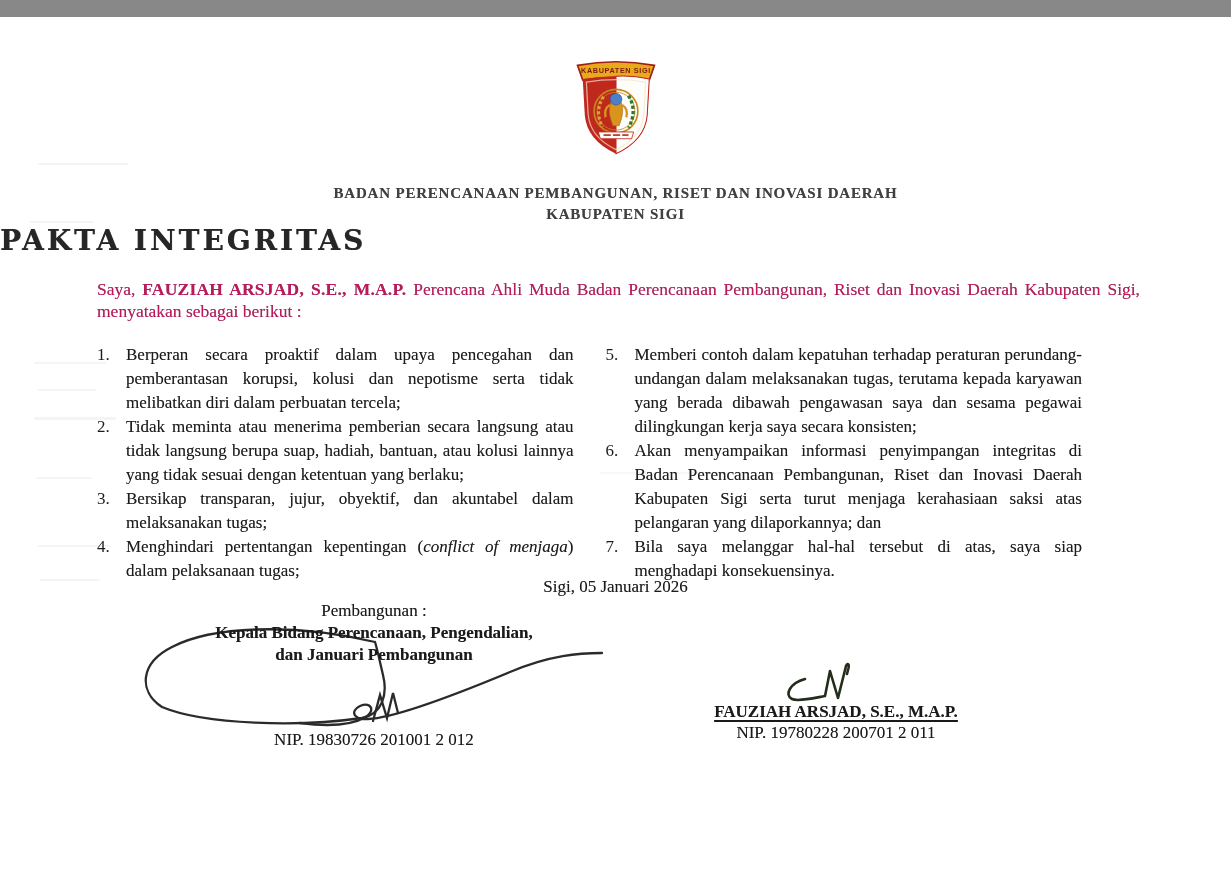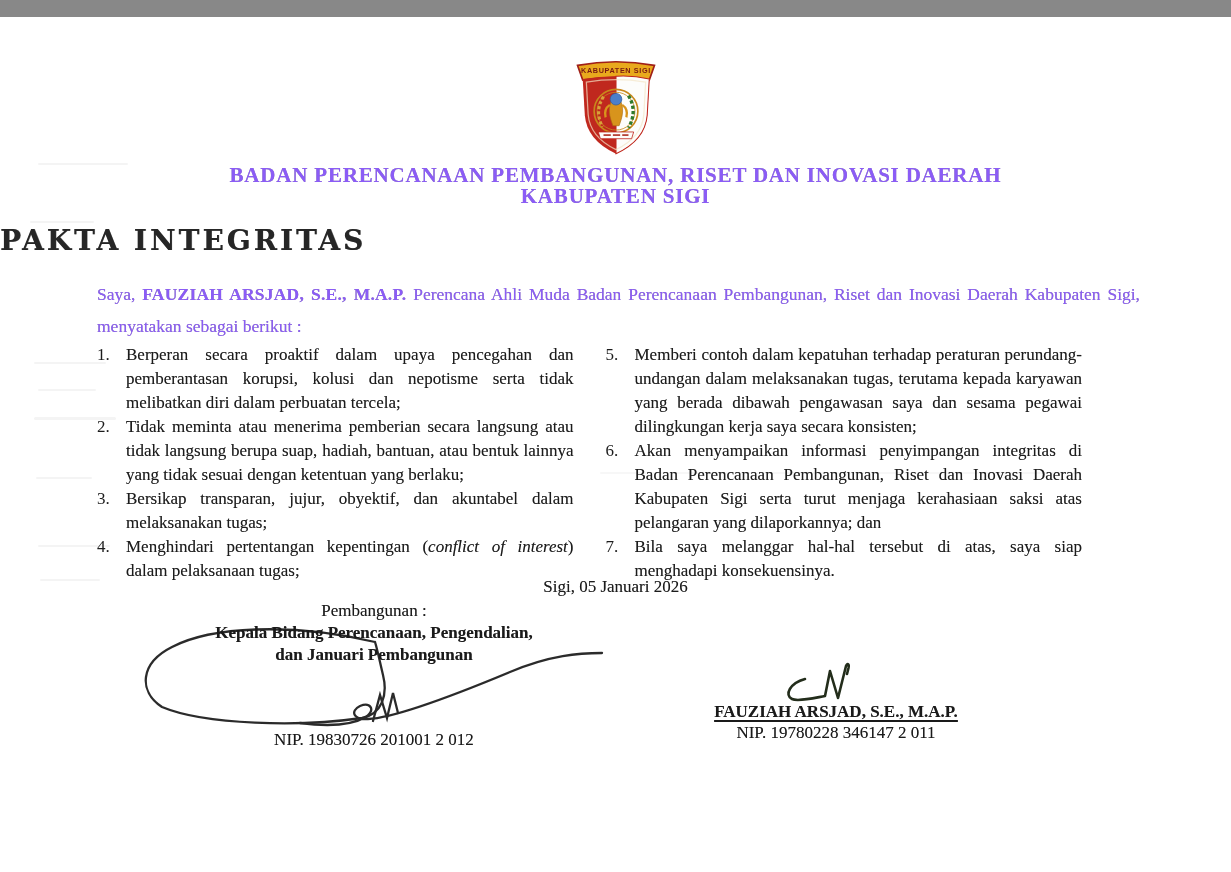--- a/index.html
+++ b/index.html
@@ -14,35 +14,35 @@
     color: #1e1e1e;
     overflow: hidden;
   }
   .soft { text-shadow: 0 0 0.5px rgba(30,30,30,0.45); }
 
   
   .emblem { position: absolute; left: 561px; top: 38px; width: 110px; height: 104px; }
 
   
   .org-header {
-    position: absolute; top: 148px; left: 0; width: 100%;
-    text-align: center; font-weight: bold; font-size: 21px;
-    letter-spacing: 0.8px; line-height: 21px; color: #8b5cf6;
+    position: absolute; top: 166px; left: 0; width: 100%;
+    text-align: center; font-weight: bold; font-size: 15px;
+    letter-spacing: 0.8px; line-height: 21px; color: #404040;
   }
   .doc-title {
     position: absolute; top: 207px; left: 0; width: 100%;
     text-align: left; font-family: "DejaVu Serif", serif;
     font-weight: bold; font-size: 28px; letter-spacing: 3px; color: #262626;
     text-shadow: 0.4px 0.4px 0 rgba(40,40,40,0.55);
   }
 
   
   .intro {
     position: absolute; top: 261px; left: 97px; width: 1043px;
-    font-size: 17.5px; line-height: 32px; text-align: justify; color: #8b5cf6;
+    font-size: 17.5px; line-height: 22px; text-align: justify; color: #be185d;
   }
   .intro b { letter-spacing: 0.2px; }
 
   
   .columns {
     position: absolute; top: 326px; left: 97px; width: 985px;
     display: flex; gap: 32px;
   }
   .col { flex: 1; }
   .list-item { display: flex; font-size: 17px; line-height: 24px; color: #1c1c1c; }
@@ -120,29 +120,29 @@
   <p class="intro soft"><span>Saya, </span><b>FAUZIAH ARSJAD, S.E., M.A.P.</b><span> Perencana Ahli Muda Badan Perencanaan Pembangunan, Riset dan Inovasi Daerah Kabupaten Sigi, menyatakan sebagai berikut :</span></p>
 
   <div class="columns">
     <div class="col">
       <div class="list-item">
         <span class="item-num">1.</span>
         <span class="item-text soft">Berperan secara proaktif dalam upaya pencegahan dan pemberantasan korupsi, kolusi dan nepotisme serta tidak melibatkan diri dalam perbuatan tercela;</span>
       </div>
       <div class="list-item">
         <span class="item-num">2.</span>
-        <span class="item-text soft">Tidak meminta atau menerima pemberian secara langsung atau tidak langsung berupa suap, hadiah, bantuan, atau bentuk lainnya yang tidak sesuai dengan ketentuan yang berlaku;</span>
+        <span class="item-text soft">Tidak meminta atau menerima pemberian secara langsung atau tidak langsung berupa suap, hadiah, bantuan, atau kolusi lainnya yang tidak sesuai dengan ketentuan yang berlaku;</span>
       </div>
       <div class="list-item">
         <span class="item-num">3.</span>
         <span class="item-text soft">Bersikap transparan, jujur, obyektif, dan akuntabel dalam melaksanakan tugas;</span>
       </div>
       <div class="list-item">
         <span class="item-num">4.</span>
-        <span class="item-text soft"><span>Menghindari pertentangan kepentingan (</span><i>conflict of interest</i><span>) dalam pelaksanaan tugas;</span></span>
+        <span class="item-text soft"><span>Menghindari pertentangan kepentingan (</span><i>conflict of menjaga</i><span>) dalam pelaksanaan tugas;</span></span>
       </div>
     </div>
     <div class="col">
       <div class="list-item">
         <span class="item-num">5.</span>
         <span class="item-text soft">Memberi contoh dalam kepatuhan terhadap peraturan perundang-undangan dalam melaksanakan tugas, terutama kepada karyawan yang berada dibawah pengawasan saya dan sesama pegawai dilingkungan kerja saya secara konsisten;</span>
       </div>
       <div class="list-item">
         <span class="item-num">6.</span>
         <span class="item-text soft">Akan menyampaikan informasi penyimpangan integritas di Badan Perencanaan Pembangunan, Riset dan Inovasi Daerah Kabupaten Sigi serta turut menjaga kerahasiaan saksi atas pelangaran yang dilaporkannya; dan</span>
@@ -160,21 +160,21 @@
     <div class="sig-label soft">Pembangunan :</div>
     <div class="sig-role soft">Kepala Bidang Perencanaan, Pengendalian,</div>
     <div class="sig-role soft">dan Januari Pembangunan</div>
     <div class="sp-witness"></div>
     <div class="sig-nip soft">NIP. 19830726 201001 2 012</div>
   </div>
 
   <div class="sig-block sig-declarant">
     <div class="sp-declarant"></div>
     <div class="sig-name soft">FAUZIAH ARSJAD, S.E., M.A.P.</div>
-    <div class="sig-nip soft">NIP. 19780228 346147 2 011</div>
+    <div class="sig-nip soft">NIP. 19780228 200701 2 011</div>
   </div>
 
   <svg class="sig-svg left" width="500" height="120" viewBox="0 0 500 120">
     <g fill="none" stroke="#191919" stroke-width="2.3" stroke-linecap="round" opacity="0.92">
       <path d="M 245 25 C 160 5, 80 10, 42 30 C 10 46, 8 74, 32 90 C 75 108, 170 110, 232 101 C 252 97, 258 78, 253 58 C 249 41, 247 31, 245 25"></path>
       <path d="M 170 106 C 200 110, 222 108, 236 100 C 246 92, 240 85, 230 89 C 220 94, 223 103, 238 102 C 262 101, 320 80, 380 55 C 420 38, 450 36, 472 36"></path>
       <path d="M 243 104 L 250 78 L 257 101 L 263 76 L 268 96"></path>
     </g>
   </svg>
 

